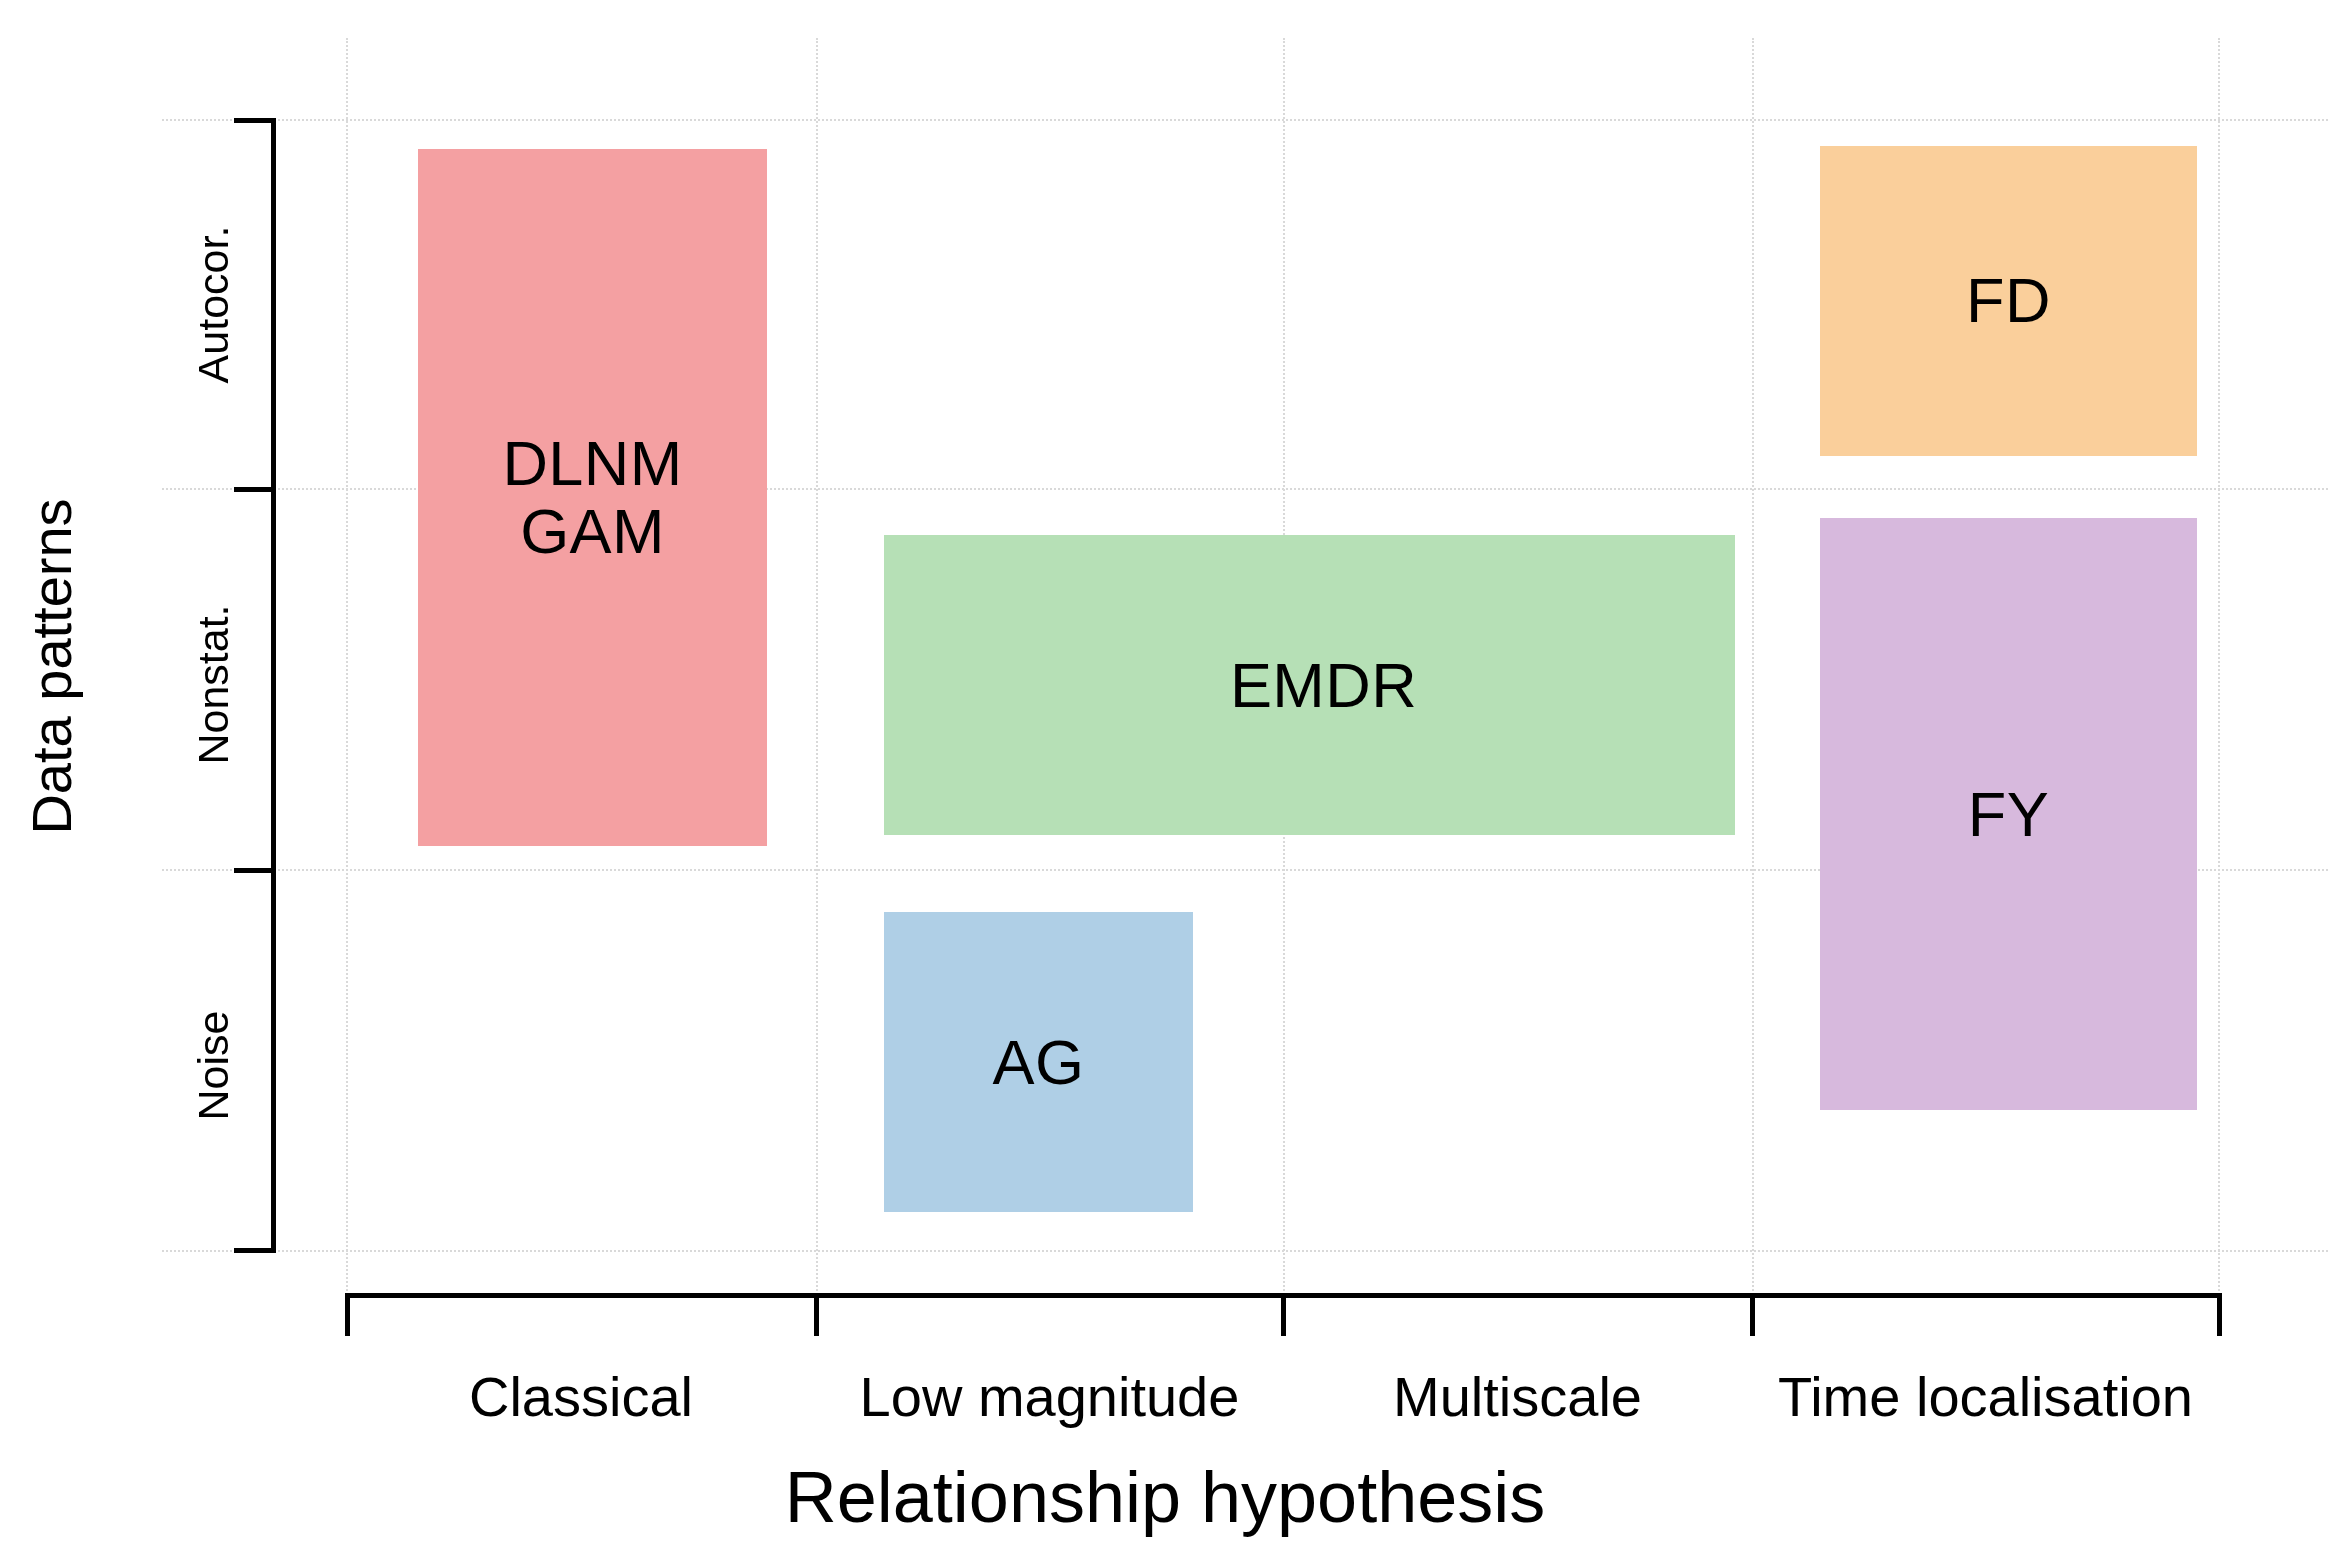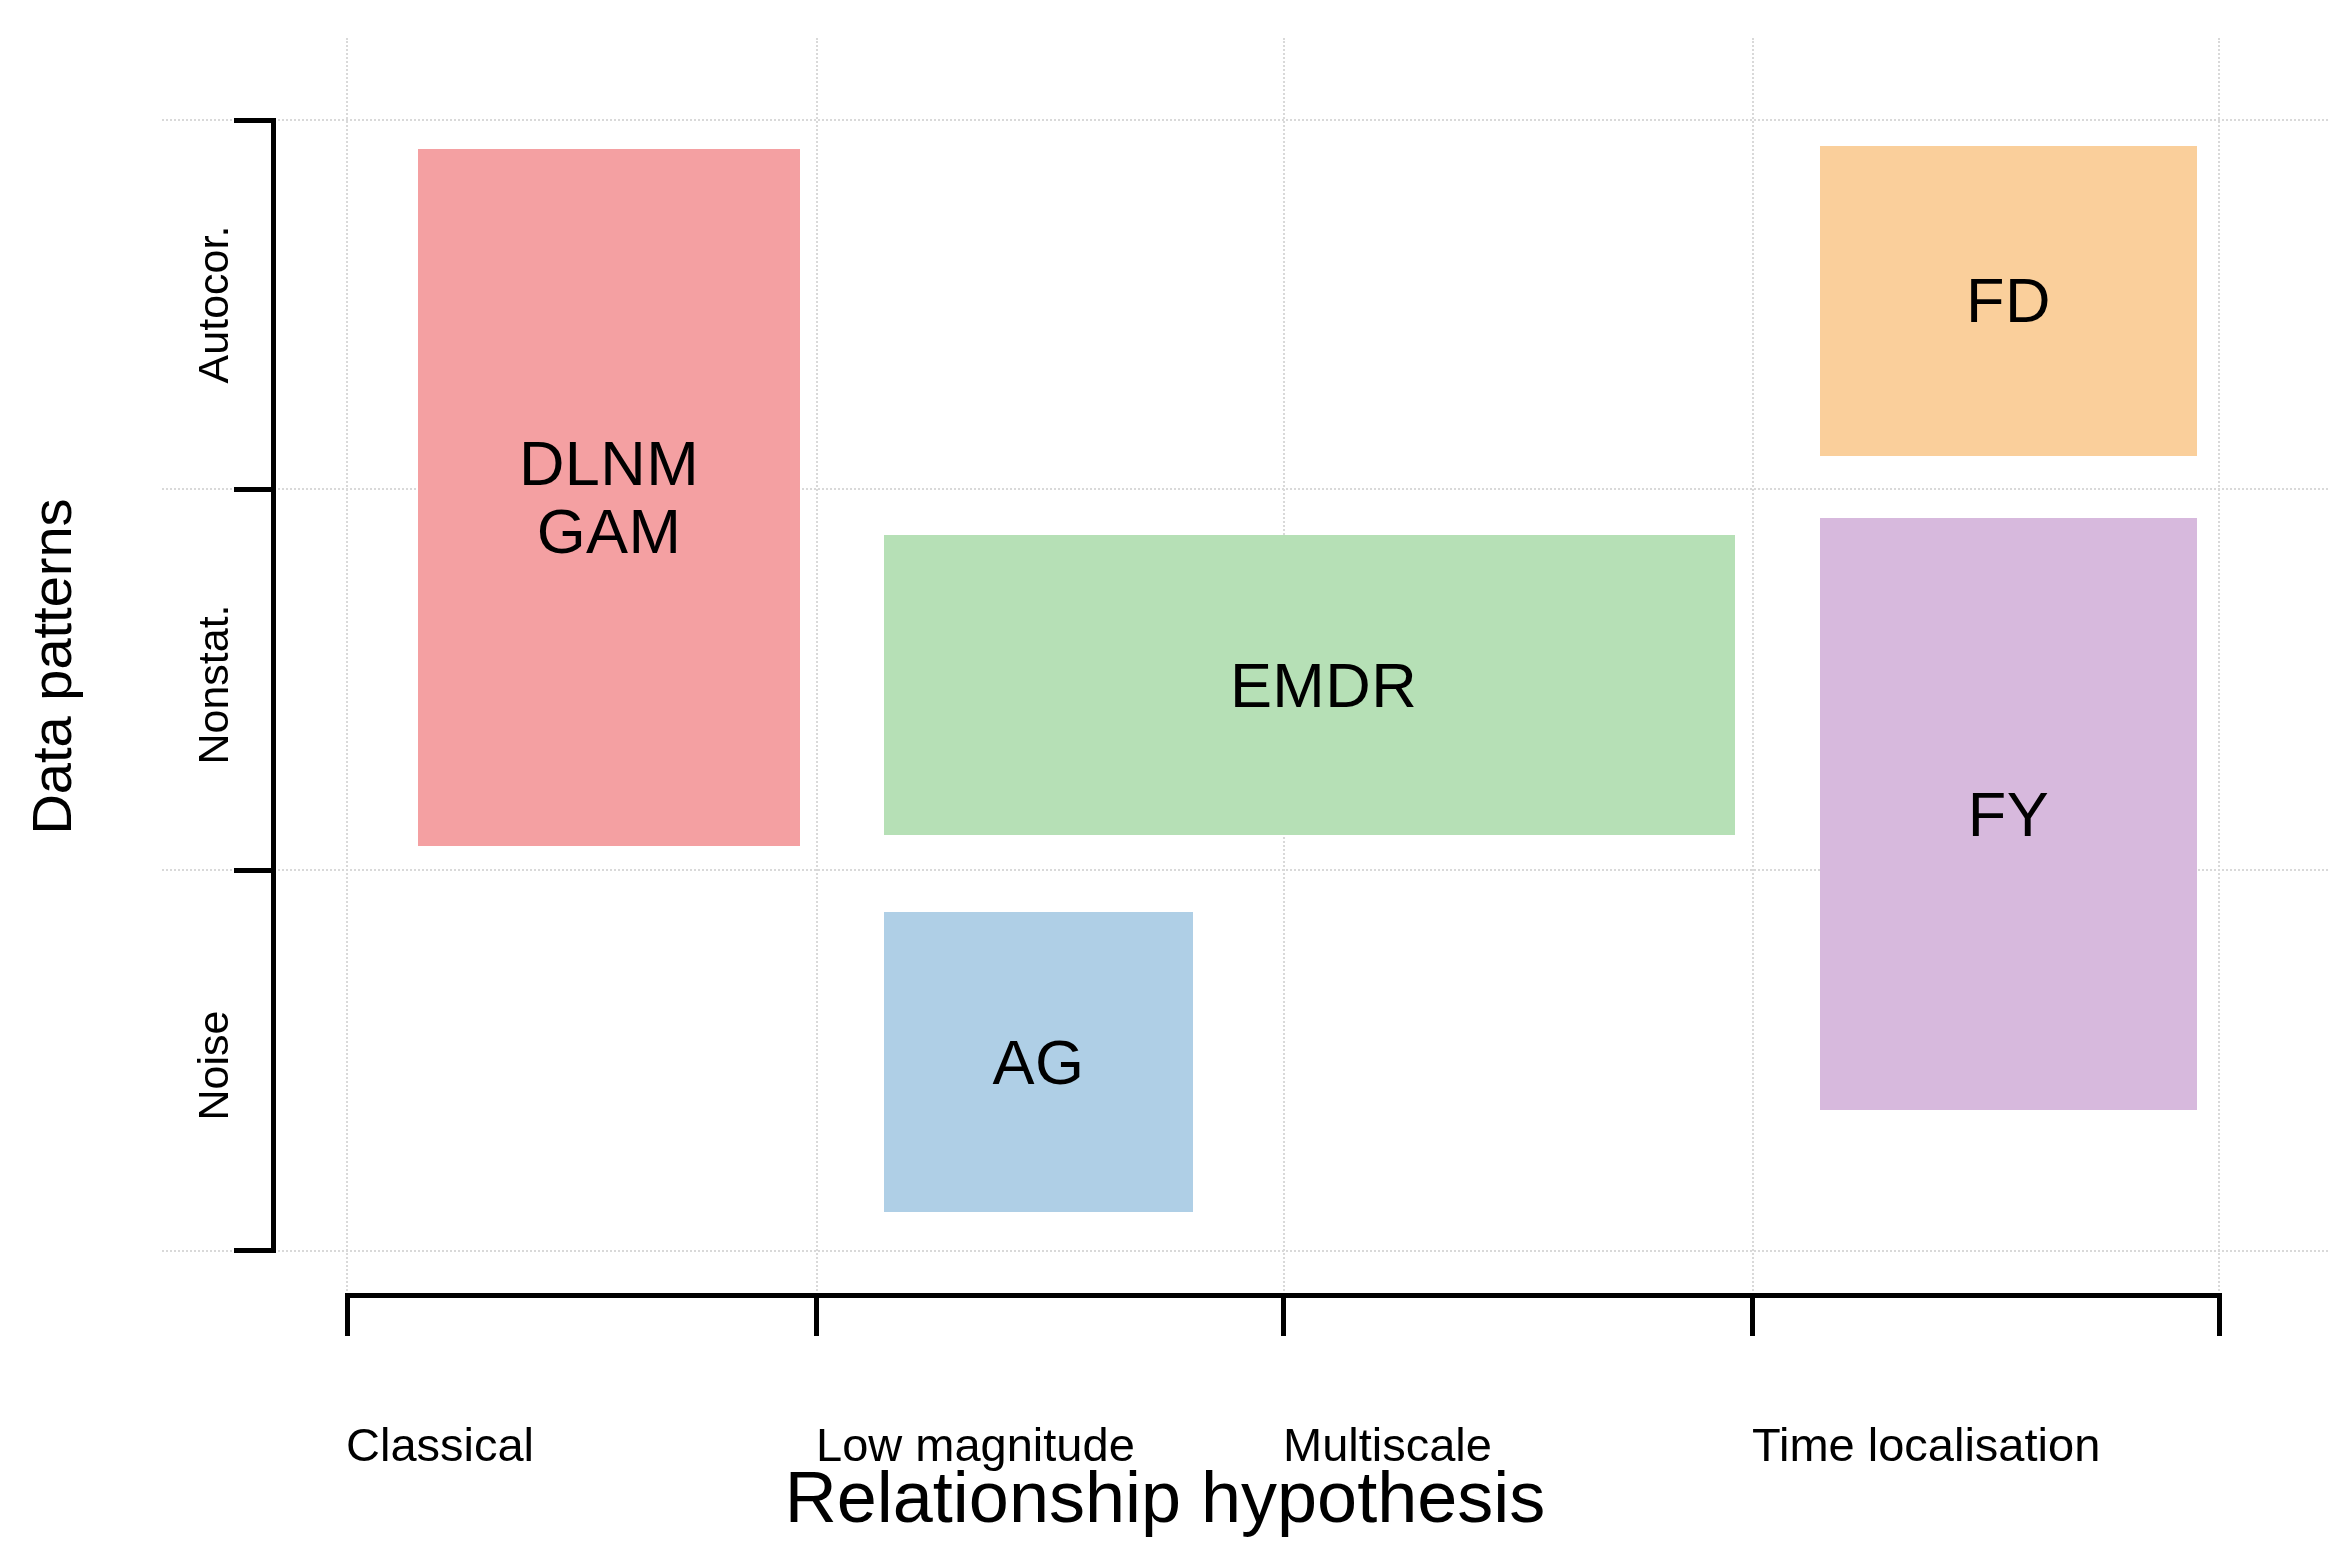--- a/index.html
+++ b/index.html
@@ -27,21 +27,21 @@
   .xaxis-line{position:absolute;left:345px;top:1293px;width:1877px;height:5.2px;background:#000;}
   .xaxis-tick{position:absolute;top:1293px;width:5.2px;height:43px;background:#000;}
 
   
   .block{position:absolute;display:flex;align-items:center;justify-content:center;
          box-sizing:border-box;margin-left:20px;}
   .block-label{font-size:63px;line-height:1.08;text-align:center;color:#000;
                font-weight:400;letter-spacing:0.4px;white-space:pre-line;}
 
   
-  .xtick-label{position:absolute;top:1417px;font-size:47px;text-align:left;color:#000;}
+  .xtick-label{position:absolute;top:1364px;font-size:56px;text-align:center;color:#000;}
   .ytick-label{position:absolute;font-size:43px;color:#000;
                transform:rotate(-90deg);transform-origin:center center;
                white-space:nowrap;text-align:center;}
 
   
   #xtitle{position:absolute;left:0;top:1456px;width:2330px;text-align:center;
           font-size:72px;color:#000;}
   #ytitle{position:absolute;left:-391px;top:634px;width:885px;text-align:center;
           font-size:56px;color:#000;transform:rotate(-90deg);transform-origin:center center;}
 </style>
@@ -56,21 +56,21 @@
     <div class="vgrid" style="left:470px;"></div>
     <div class="vgrid" style="left:937px;"></div>
     <div class="vgrid" style="left:1406px;"></div>
     <div class="vgrid" style="left:1872px;"></div>
 
     <div class="hgrid" style="top:0px;"></div>
     <div class="hgrid" style="top:369px;"></div>
     <div class="hgrid" style="top:750px;"></div>
     <div class="hgrid" style="top:1131px;"></div>
 
-    <div class="block" style="left:52px;top:29.5px;width:382px;height:697px;background:#F4A0A2;">
+    <div class="block" style="left:52px;top:29.5px;width:349px;height:697px;background:#F4A0A2;">
       <span class="block-label">DLNM
 GAM</span>
     </div>
 
     <div class="block" style="left:518px;top:416px;width:851px;height:300px;background:#B6E0B6;padding-left:28px;">
       <span class="block-label">EMDR</span>
     </div>
 
     <div class="block" style="left:518px;top:793px;width:309px;height:300px;background:#AFCFE6;">
       <span class="block-label">AG</span>

